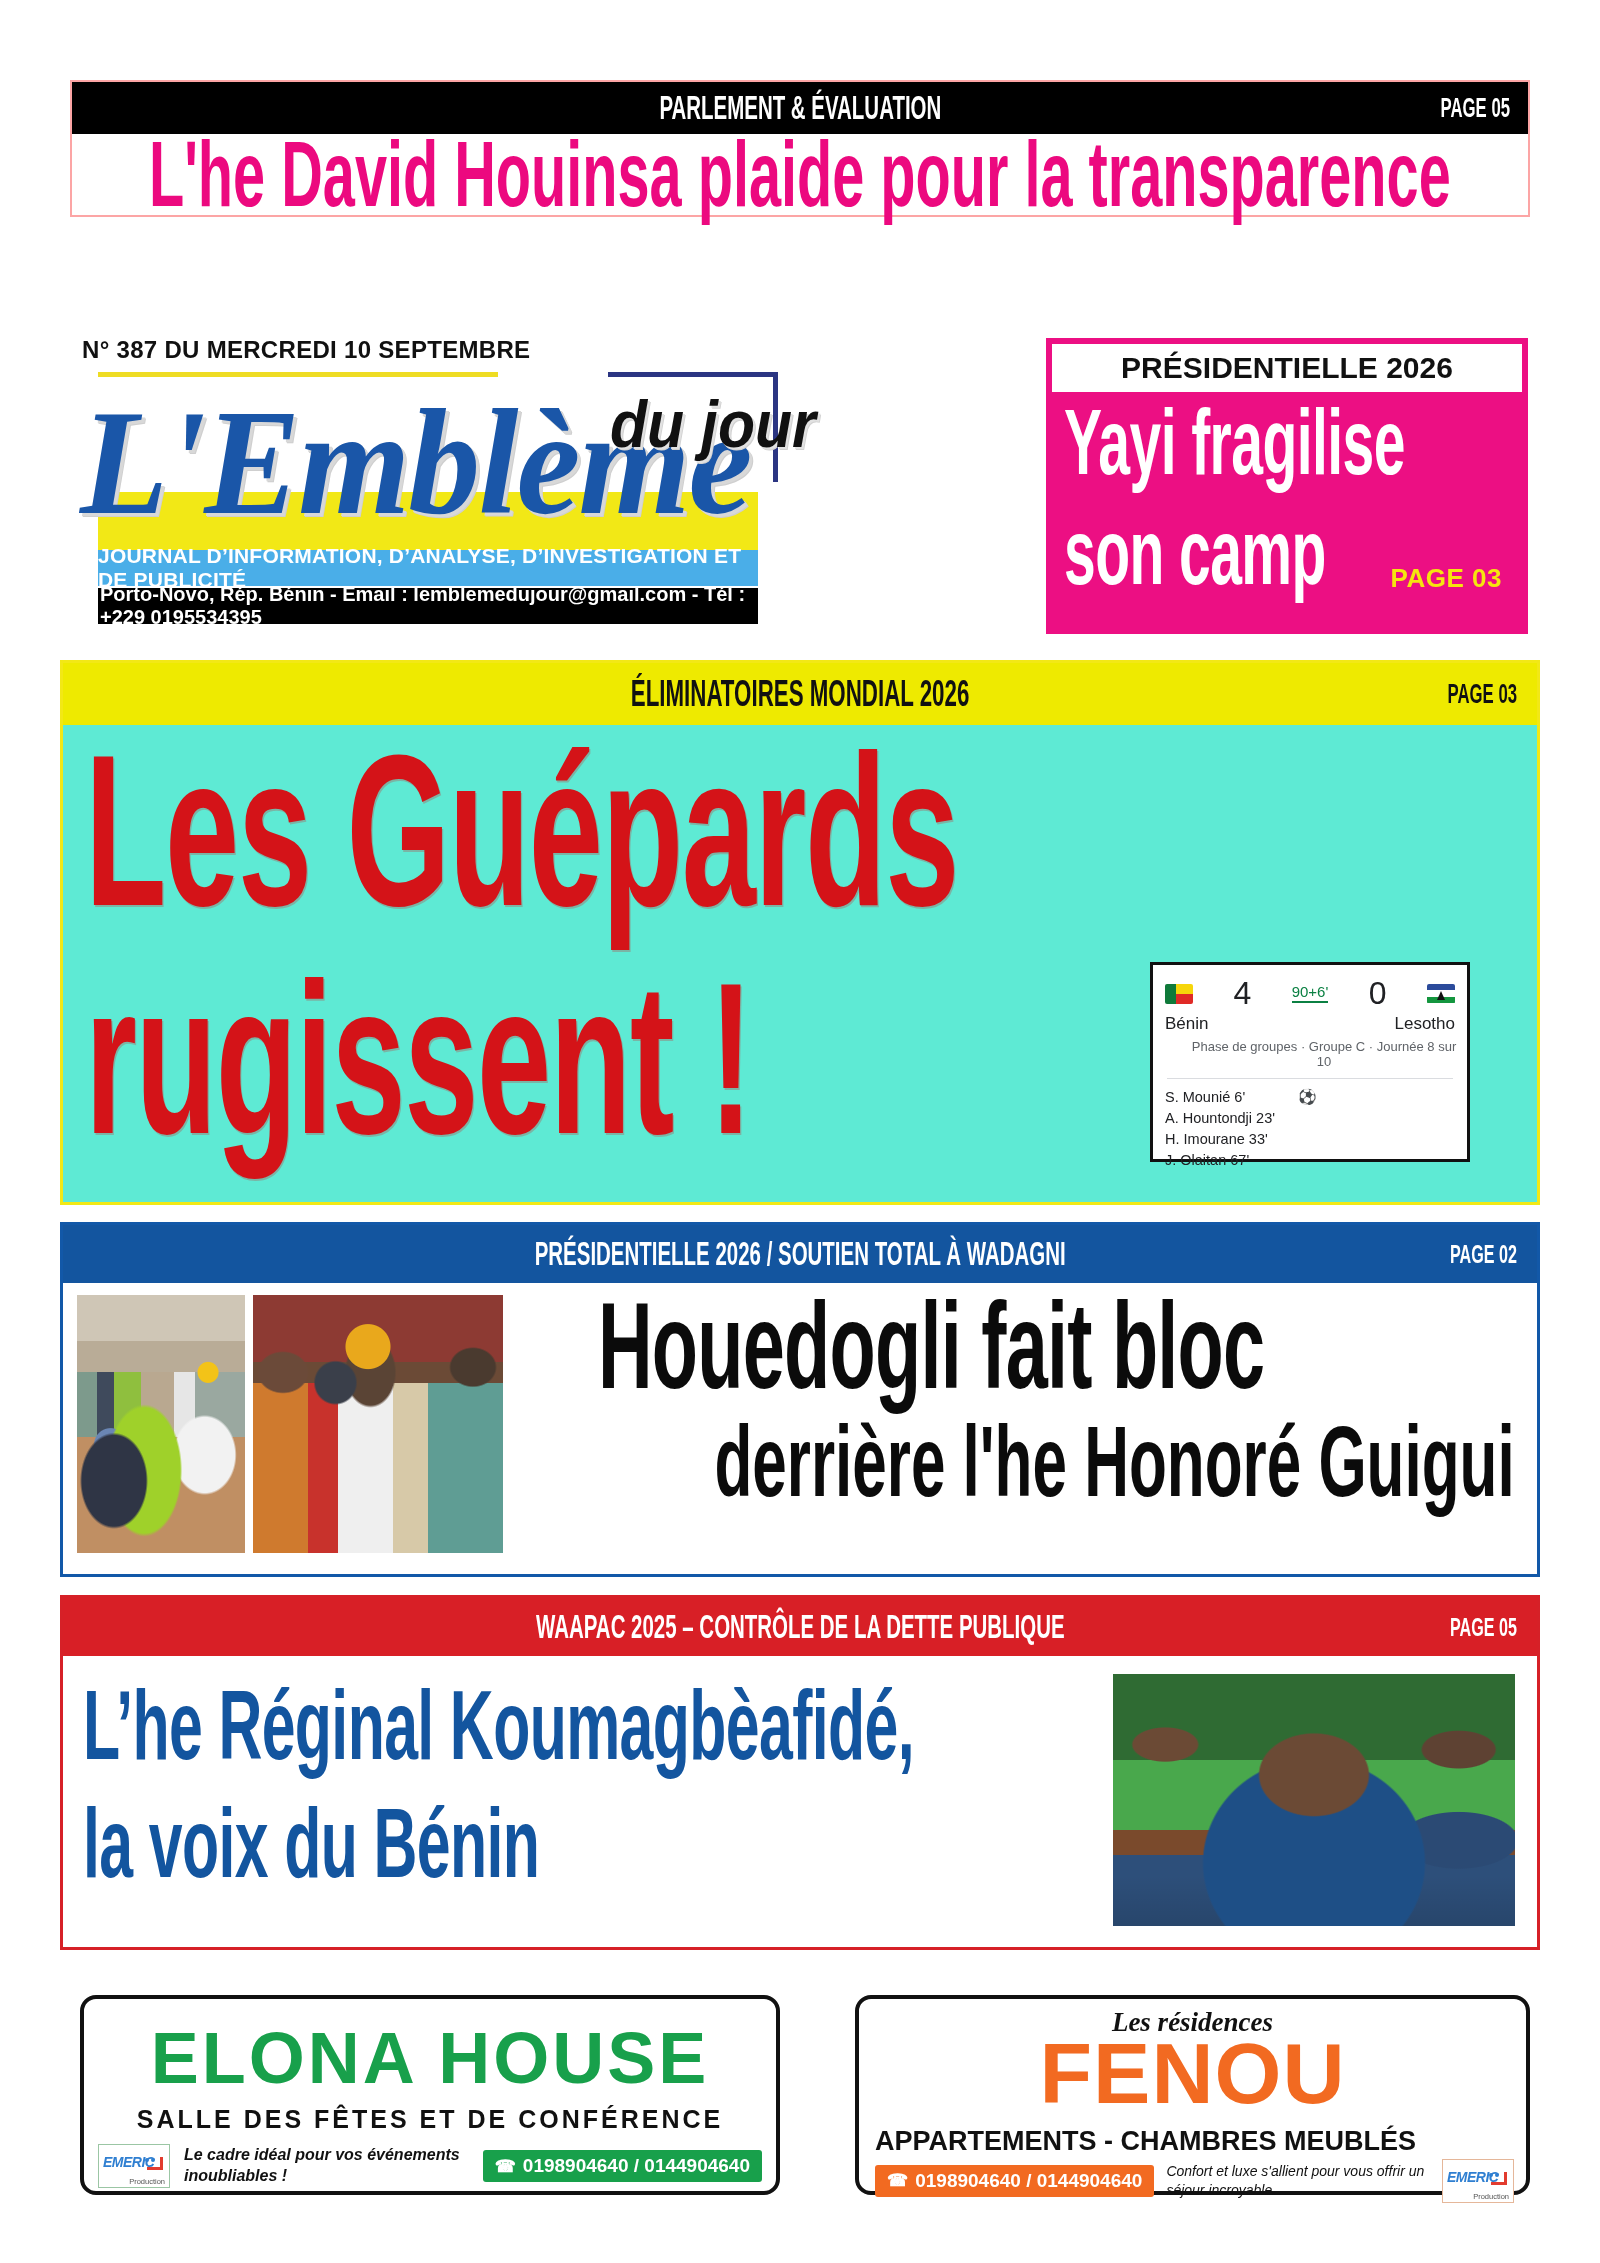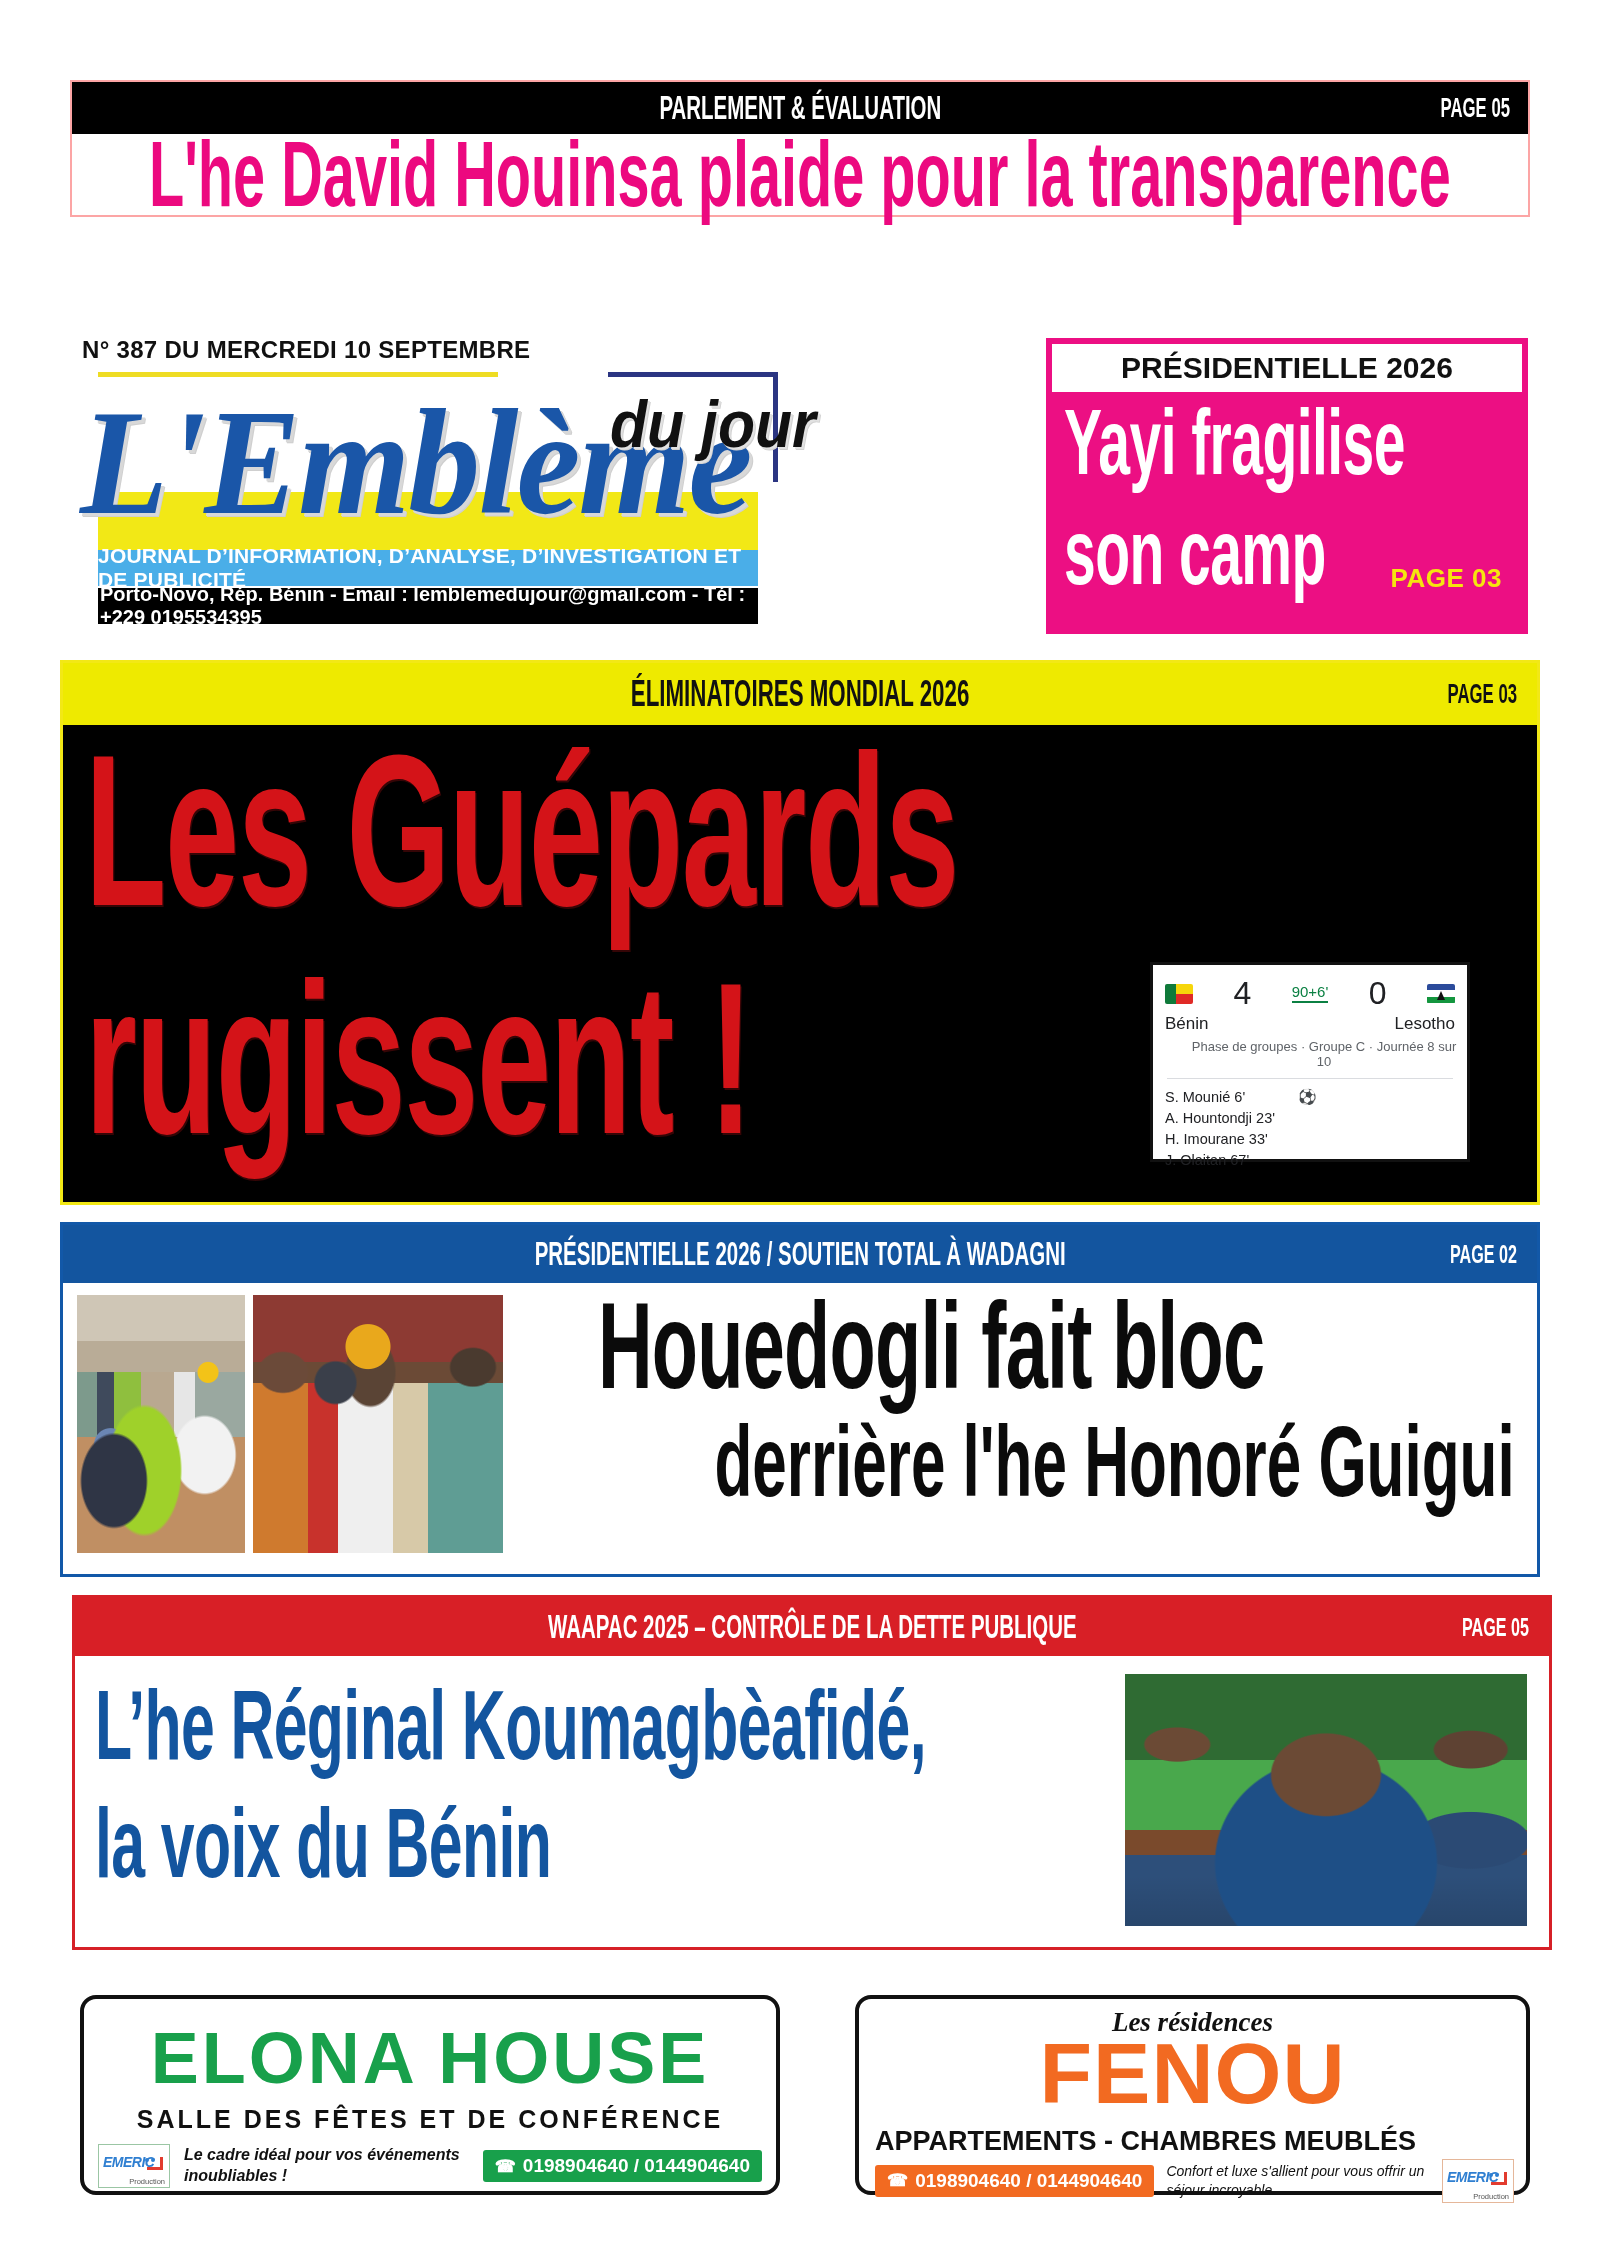--- a/index.html
+++ b/index.html
@@ -124,21 +124,21 @@
   .pink-l1 { position:absolute; left:18px; top:58px; }
   .pink-l1 span { font-size:92px; color:#fff; line-height:1; }
   .pink-l2 { position:absolute; left:18px; top:168px; }
   .pink-l2 span { font-size:92px; color:#fff; line-height:1; }
   .pink-page { position:absolute; right:26px; bottom:40px; }
   .pink-page span { font-size:26px; font-weight:700; color:#f5e50f; letter-spacing:0.5px; }
 
   
   .yellow-block {
     position:absolute; left:60px; top:660px; width:1480px; height:545px;
-    border:3px solid #f2e816; background:#000000;
+    border:3px solid #f2e816; background:#5eead4;
   }
   .yellow-bar { height:62px; background:#eeea00; position:relative; }
   .yellow-bar .kicker {
     position:absolute; left:0; right:0; top:0; height:62px;
     display:flex; align-items:center; justify-content:center;
   }
   .yellow-bar .kicker span { font-size:36px; color:#111; }
   .yellow-bar .pg { position:absolute; right:20px; top:0; height:62px; display:flex; align-items:center; }
   .yellow-bar .pg span { font-size:27px; color:#111; }
   .guep-l1 { position:absolute; left:22px; top:60px; }
@@ -202,21 +202,21 @@
   .ph2 { left:190px; top:70px; width:250px; height:258px; }
 
   .hou-l1 { position:absolute; left:535px; top:60px; }
   .hou-l1 span { font-size:122px; color:#0b0b0b; line-height:1; }
   .hou-l2 { position:absolute; right:22px; top:186px; }
   .hou-l2 span { font-size:100px; color:#0b0b0b; line-height:1; }
 
   
   .red-block {
     position:absolute; left:60px; top:1595px; width:1480px; height:355px;
-    border:3px solid #d62027; background:#fff;margin-left:12px;
+    border:3px solid #d62027; background:#fff;
   }
   .red-bar { height:58px; background:#d81f26; position:relative; }
   .red-bar .kicker { position:absolute; left:0; right:0; top:0; height:58px; display:flex; align-items:center; justify-content:center; }
   .red-bar .kicker span { font-size:33px; color:#fff; }
   .red-bar .pg { position:absolute; right:20px; top:0; height:58px; display:flex; align-items:center; }
   .red-bar .pg span { font-size:26px; color:#fff; }
   .reg-l1 { position:absolute; left:20px; top:78px; }
   .reg-l1 span { font-size:98px; color:#13559f; line-height:1; }
   .reg-l2 { position:absolute; left:20px; top:196px; }
   .reg-l2 span { font-size:98px; color:#13559f; line-height:1; }

